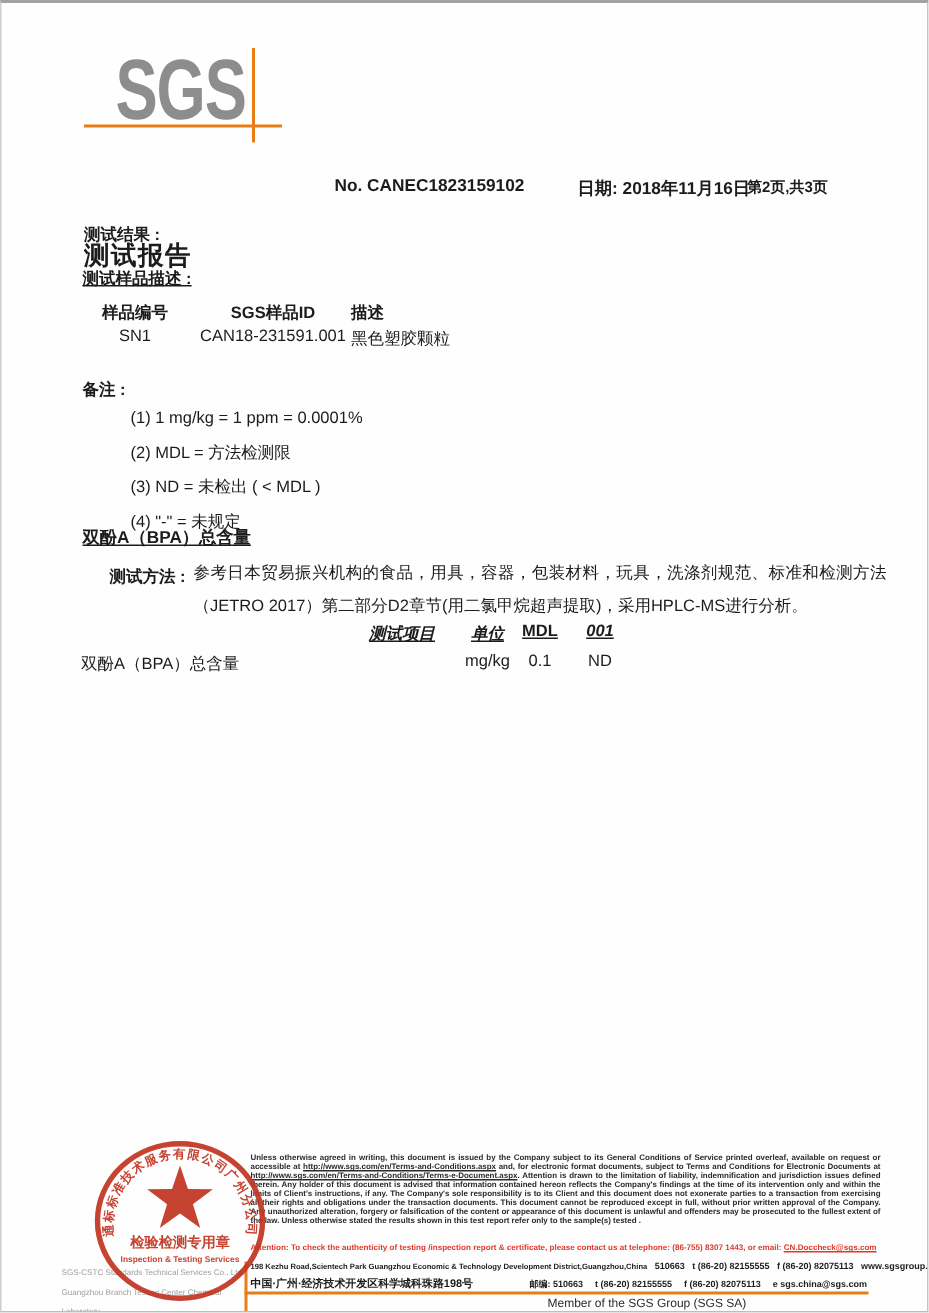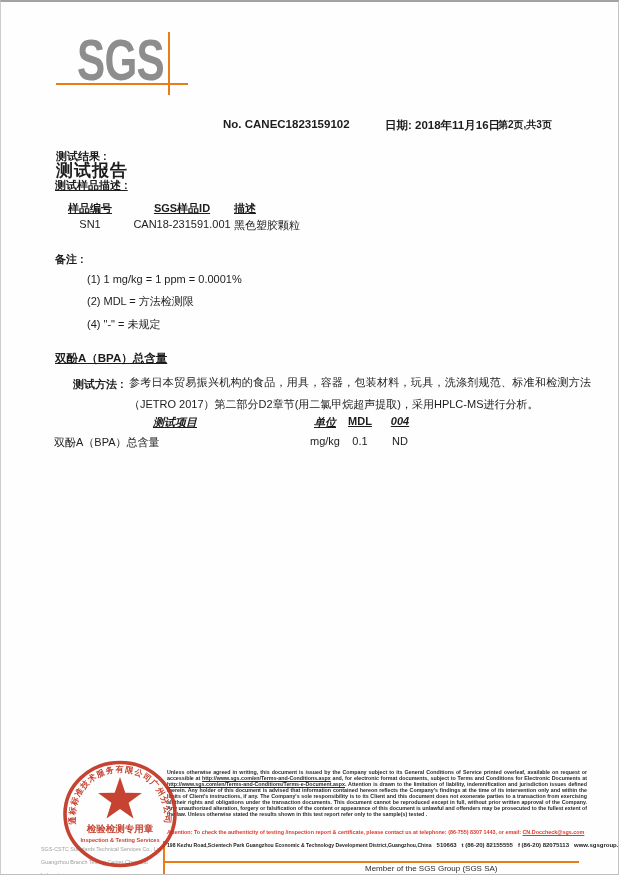--- a/index.html
+++ b/index.html
@@ -31,31 +31,31 @@
   .doc-title{left:55px;top:111px;font-size:17px;font-weight:bold;letter-spacing:1px;margin-top:46px;}
   .report-no{left:222px;top:116px;font-size:11.5px;font-weight:bold;}
   .report-date{left:384px;top:116px;font-size:11.5px;font-weight:bold;}
   .page-info{left:497px;top:116px;font-size:10px;font-weight:bold;}
   .results-label{left:55px;top:147px;font-size:11px;font-weight:600;}
   
   .sample-heading{left:54px;top:176px;font-size:11px;font-weight:bold;text-decoration:underline;}
   .s-c1{left:53px;width:72px;text-align:center;}
   .s-c2{left:125px;width:112px;text-align:center;}
   .s-c3{left:233px;width:120px;text-align:left;}
-  .s-head{top:199px;font-size:11px;font-weight:bold;text-decoration:underline;}
+  .s-head{top:199px;font-size:11px;font-weight:bold;}
   .s-val{top:216px;font-size:11px;}
   
   .notes-label{left:54px;top:250px;font-size:11px;font-weight:600;}
   .notes-list{left:86px;top:266px;width:300px;}
   .note-item{height:22.6px;font-size:11px;display:flex;align-items:center;}
   
   .bpa-heading{left:54px;top:349px;font-size:11.5px;font-weight:bold;text-decoration:underline;}
   .method-label{left:55px;top:375px;font-size:11px;font-weight:700;margin-left:17px;}
   .method-text{left:128px;top:370px;width:462px;font-size:11px;line-height:21.5px;text-align:justify;}
-  .t-c1{left:59px;width:230px;text-align:center;font-family:Liberation Serif, serif;}
+  .t-c1{left:59px;width:230px;text-align:right;font-family:Liberation Serif, serif;}
   .t-c1v{left:53px;width:230px;text-align:left;}
   .t-c2{left:303px;width:42px;text-align:center;}
   .t-c3{left:341px;width:36px;text-align:center;}
   .t-c4{left:381px;width:36px;text-align:center;}
   .t-head{top:413px;font-size:11px;font-weight:bold;text-decoration:underline;}
   .t-val{top:433px;font-size:11px;}
   .it{font-style:italic;}
   
   .legal{
     left:166px;top:768px;width:420px;
@@ -101,46 +101,54 @@
   <div class="abs s-head s-c2">SGS样品ID</div>
   <div class="abs s-head s-c3">描述</div>
   <div class="abs s-val s-c1">SN1</div>
   <div class="abs s-val s-c2">CAN18-231591.001</div>
   <div class="abs s-val s-c3">黑色塑胶颗粒</div>
 
   <div class="abs notes-label">备注 :</div>
   <div class="abs notes-list">
     <div class="note-item">(1) 1 mg/kg = 1 ppm = 0.0001%</div>
     <div class="note-item">(2) MDL = 方法检测限</div>
+    <div class="note-item">(3) ND = 未检出 ( &lt; MDL )</div>
     <div class="note-item">(4) "-" = 未规定</div>
   </div>
 
   <div class="abs bpa-heading">双酚A（BPA）总含量</div>
   <div class="abs method-label">测试方法 :</div>
   <div class="abs method-text">参考日本贸易振兴机构的食品，用具，容器，包装材料，玩具，洗涤剂规范、标准和检测方法（JETRO 2017）第二部分D2章节(用二氯甲烷超声提取)，采用HPLC-MS进行分析。</div>
 
   <div class="abs t-head t-c1 it">测试项目</div>
   <div class="abs t-head t-c2 it">单位</div>
   <div class="abs t-head t-c3">MDL</div>
-  <div class="abs t-head t-c4 it">004</div>
+  <div class="abs t-head t-c4 it">001</div>
   <div class="abs t-val t-c1v">双酚A（BPA）总含量</div>
   <div class="abs t-val t-c2">mg/kg</div>
   <div class="abs t-val t-c3">0.1</div>
   <div class="abs t-val t-c4">ND</div>
 
   <div class="abs legal"><span>Unless otherwise agreed in writing, this document is issued by the Company subject to its General Conditions of Service printed overleaf, available on request or accessible at </span><span class="lnk">http://www.sgs.com/en/Terms-and-Conditions.aspx</span><span> and, for electronic format documents, subject to Terms and Conditions for Electronic Documents at </span><span class="lnk">http://www.sgs.com/en/Terms-and-Conditions/Terms-e-Document.aspx</span><span>. Attention is drawn to the limitation of liability, indemnification and jurisdiction issues defined therein. Any holder of this document is advised that information contained hereon reflects the Company's findings at the time of its intervention only and within the limits of Client's instructions, if any. The Company's sole responsibility is to its Client and this document does not exonerate parties to a transaction from exercising all their rights and obligations under the transaction documents. This document cannot be reproduced except in full, without prior written approval of the Company. Any unauthorized alteration, forgery or falsification of the content or appearance of this document is unlawful and offenders may be prosecuted to the fullest extent of the law. Unless otherwise stated the results shown in this test report refer only to the sample(s) tested .</span></div>
 
   <div class="abs attention"><span>Attention: To check the authenticity of testing /inspection report &amp; certificate, please contact us at telephone: (86-755) 8307 1443, or email: </span><span class="lnk">CN.Doccheck@sgs.com</span></div>
 
   <div class="abs addr1">
     <span class="street">198 Kezhu Road,Scientech Park Guangzhou Economic &amp; Technology Development District,Guangzhou,China</span>
     <span class="small">510663</span>
     <span class="small">t (86-20) 82155555</span>
     <span class="small">f (86-20) 82075113</span>
     <span class="small">www.sgsgroup.com.cn</span>
+  </div>
+  <div class="abs addr2">
+    <span class="street-cn">中国·广州·经济技术开发区科学城科珠路198号</span>
+    <span class="small">邮编: 510663</span>
+    <span class="small">t (86-20) 82155555</span>
+    <span class="small">f (86-20) 82075113</span>
+    <span class="small">e sgs.china@sgs.com</span>
   </div>
 
   <div class="abs foot-vline"></div>
   <div class="abs foot-hline"></div>
   <div class="abs member">Member of the SGS Group (SGS SA)</div>
 
   <div class="abs company-lines">
     <div>SGS-CSTC Standards Technical Services Co., Ltd.</div>
     <div>Guangzhou Branch Testing Center Chemical Laboratory</div>
   </div>

